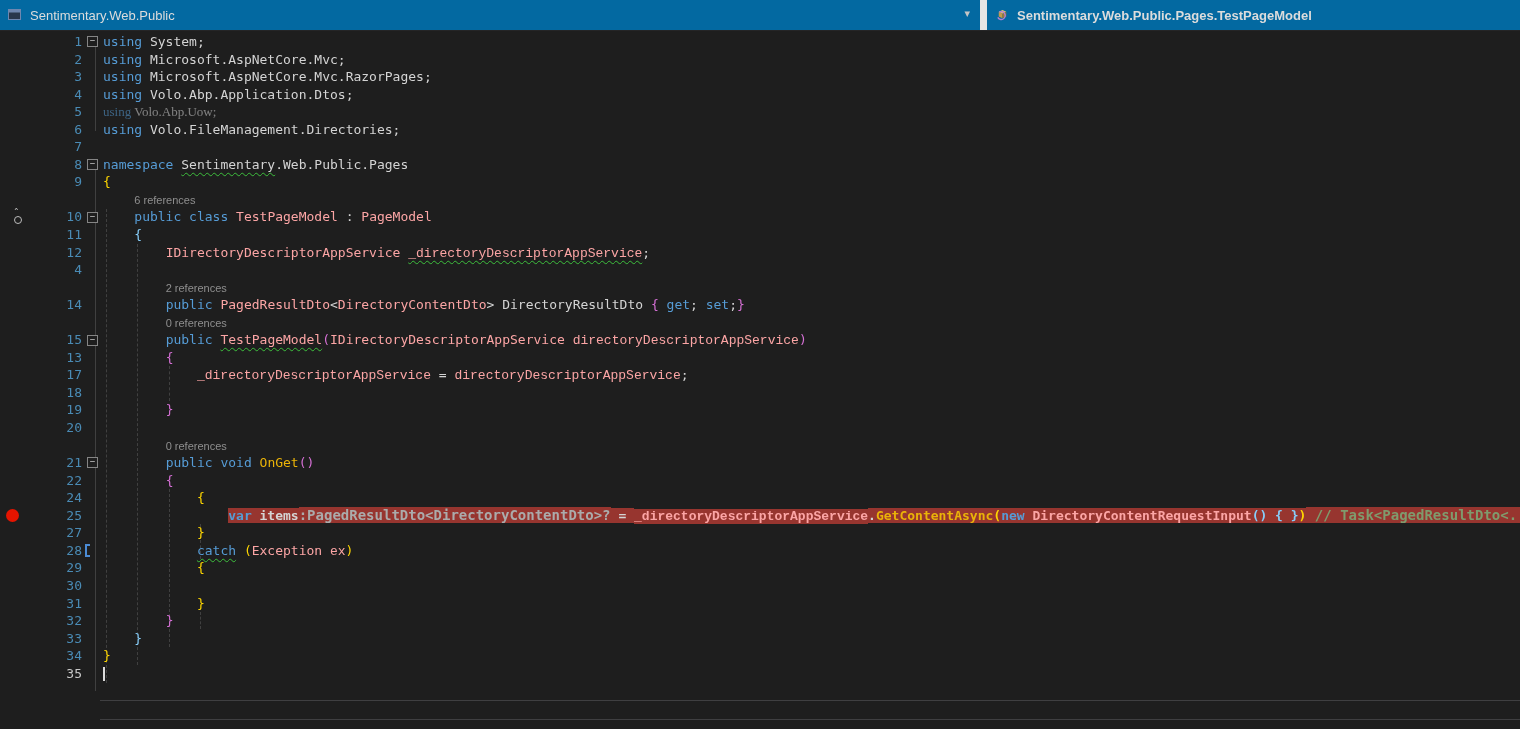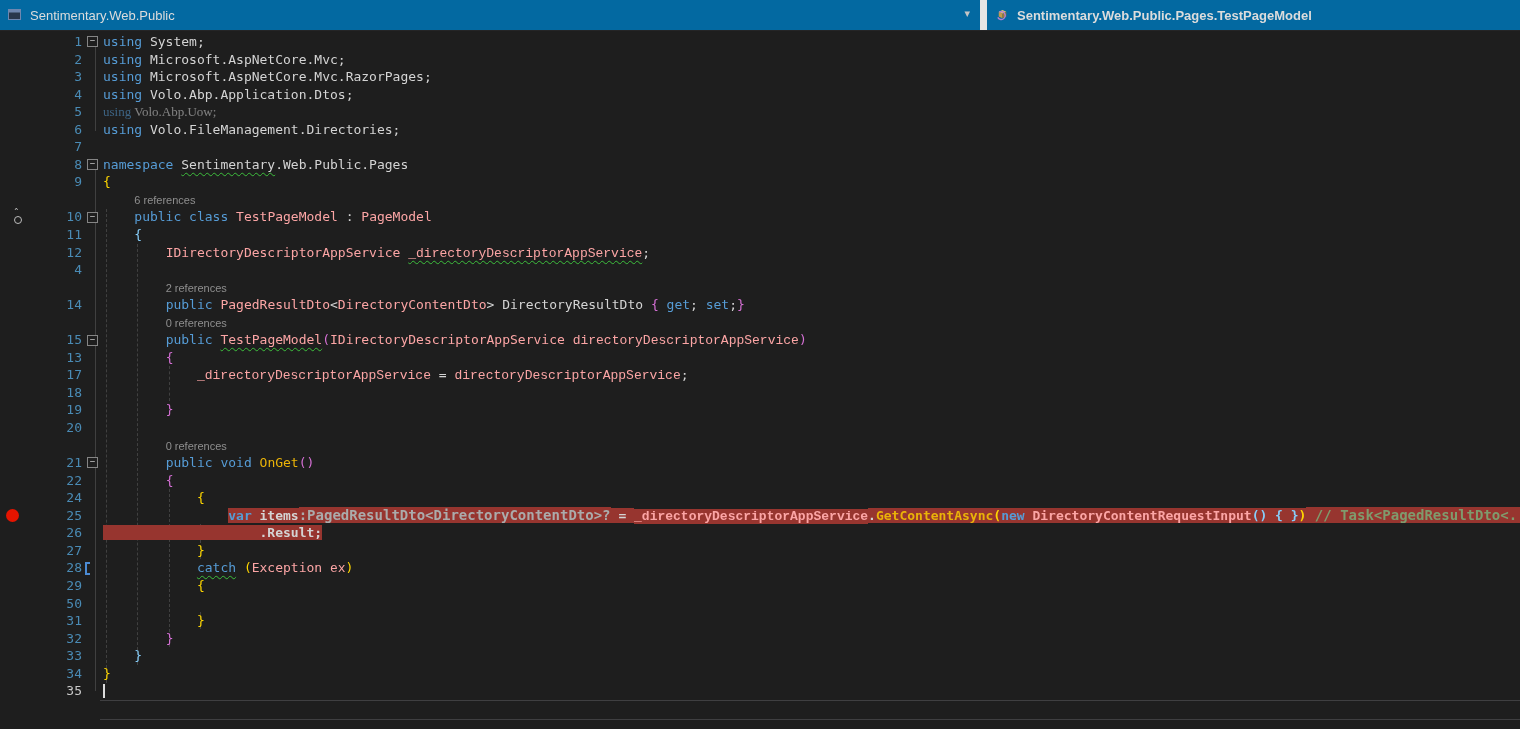--- a/index.html
+++ b/index.html
@@ -276,47 +276,41 @@
       <div class="row">
         <div class="m-bp">
           <span class="bp-dot"></span>
         </div>
         <div class="m-num">25</div>
         <div class="m-fold"></div>
         <div class="m-code"><span class="tk-pl">                </span><span class="tk-kw f-hl">var</span><span class="tk-pl f-hl"> items</span><span class="tk-hint f-hl">:PagedResultDto&lt;DirectoryContentDto&gt;?</span><span class="tk-pl f-hl"> = </span><span class="tk-id f-hl">_directoryDescriptorAppService</span><span class="tk-pl f-hl">.</span><span class="tk-me f-hl">GetContentAsync</span><span class="tk-b1 f-hl">(</span><span class="tk-kw f-hl">new</span><span class="tk-pl f-hl"> </span><span class="tk-ty f-hl">DirectoryContentRequestInput</span><span class="tk-b2 f-hl">()</span><span class="tk-pl f-hl"> </span><span class="tk-b2 f-hl">{ }</span><span class="tk-b1 f-hl">)</span><span class="tk-cm f-hl"> // Task&lt;PagedResultDto&lt;..&gt;&gt;</span></div>
       </div>
       <div class="row">
         <div class="m-bp"></div>
-        <div class="m-num">26</div>
-        <div class="m-fold"></div>
-        <div class="m-code"><span class="tk-pl f-hl">                    .Result;</span></div>
-      </div>
-      <div class="row">
-        <div class="m-bp"></div>
         <div class="m-num">27</div>
         <div class="m-fold"></div>
         <div class="m-code"><span class="tk-pl">            </span><span class="tk-b1">}</span></div>
       </div>
       <div class="row">
         <div class="m-bp"></div>
         <div class="m-num">28</div>
         <div class="m-fold">
           <span class="blue-bracket"></span>
         </div>
         <div class="m-code"><span class="tk-pl">            </span><span class="tk-kw f-sq">catch</span><span class="tk-pl"> </span><span class="tk-b1">(</span><span class="tk-ty">Exception</span><span class="tk-pl"> </span><span class="tk-id">ex</span><span class="tk-b1">)</span></div>
       </div>
       <div class="row">
         <div class="m-bp"></div>
         <div class="m-num">29</div>
         <div class="m-fold"></div>
         <div class="m-code"><span class="tk-pl">            </span><span class="tk-b1">{</span></div>
       </div>
       <div class="row">
         <div class="m-bp"></div>
-        <div class="m-num">50</div>
+        <div class="m-num">30</div>
         <div class="m-fold"></div>
         <div class="m-code"></div>
       </div>
       <div class="row">
         <div class="m-bp"></div>
         <div class="m-num">31</div>
         <div class="m-fold"></div>
         <div class="m-code"><span class="tk-pl">            </span><span class="tk-b1">}</span></div>
       </div>
       <div class="row">

